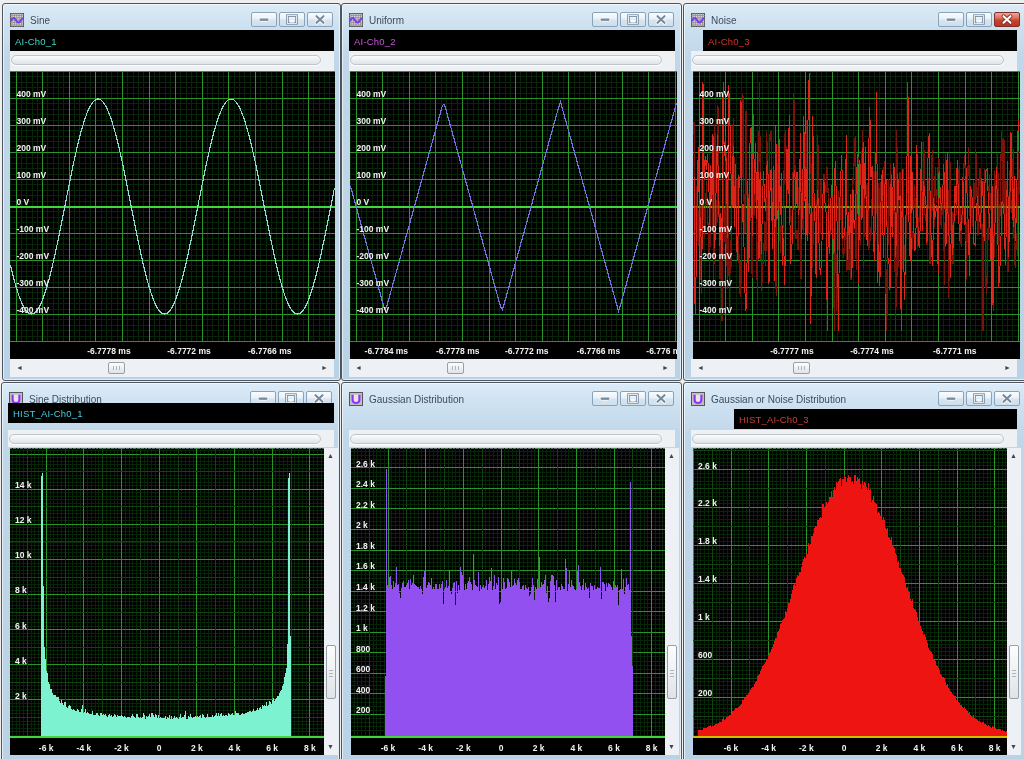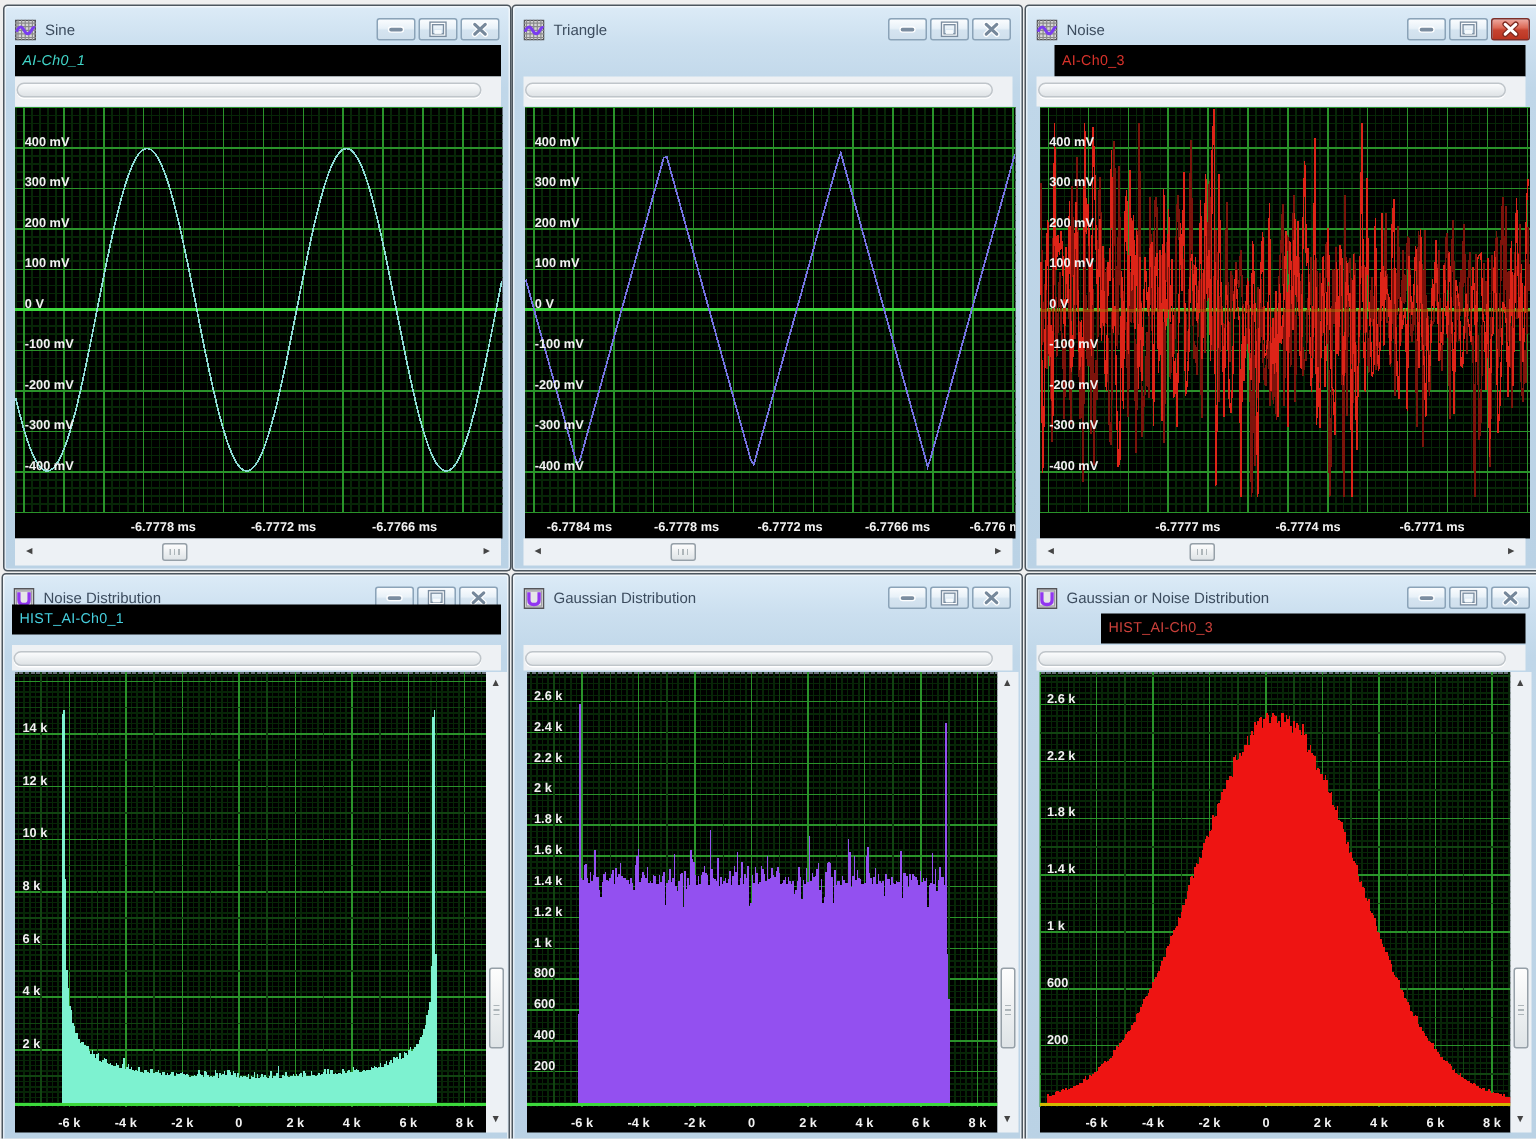--- a/index.html
+++ b/index.html
@@ -57,21 +57,21 @@
             </svg>
           </div>
           <div class="wbtn">
             <svg width="24" height="13" viewBox="0 0 24 13">
               <path d="M8.5 3.2 L15.5 9.8 M15.5 3.2 L8.5 9.8" stroke="#fdfeff" stroke-width="3.8" stroke-linecap="round"></path>
               <path d="M8.5 3.2 L15.5 9.8 M15.5 3.2 L8.5 9.8" stroke="#76889b" stroke-width="2.1" stroke-linecap="round"></path>
             </svg>
           </div>
         </div>
       </div>
-      <div class="chbar" style="top:26px;left:7px;right:6px;height:21px;font-style:italic;">
+      <div class="chbar" style="top:26px;left:7px;right:6px;height:21px;">
         <span style="color:#41d6c9">AI-Ch0_1</span>
       </div>
       <div class="slstrip" style="top:47px;left:7px;right:6px;height:20px;">
         <div class="groove"></div>
       </div>
       <svg class="chart" style="left:7px;top:67px;" width="325" height="288" shape-rendering="crispEdges">
         <rect x="0" y="0" width="325" height="288" fill="#000"></rect>
         <rect x="0" y="0" width="325" height="1" fill="#687078"></rect>
         <path d="M0.7 0V270.5M11.3 0V270.5M16.6 0V270.5M22 0V270.5M27.3 0V270.5M37.9 0V270.5M43.2 0V270.5M48.6 0V270.5M53.9 0V270.5M64.5 0V270.5M69.8 0V270.5M75.2 0V270.5M80.5 0V270.5M91.1 0V270.5M96.4 0V270.5M101.8 0V270.5M107.1 0V270.5M117.7 0V270.5M123 0V270.5M128.4 0V270.5M133.7 0V270.5M144.3 0V270.5M149.6 0V270.5M155 0V270.5M160.3 0V270.5M170.9 0V270.5M176.2 0V270.5M181.6 0V270.5M186.9 0V270.5M197.5 0V270.5M202.8 0V270.5M208.2 0V270.5M213.5 0V270.5M224.1 0V270.5M229.4 0V270.5M234.8 0V270.5M240.1 0V270.5M250.7 0V270.5M256 0V270.5M261.4 0V270.5M266.7 0V270.5M277.3 0V270.5M282.6 0V270.5M288 0V270.5M293.3 0V270.5M303.9 0V270.5M309.2 0V270.5M314.6 0V270.5M319.9 0V270.5M0 5.9H325M0 11.3H325M0 16.7H325M0 22.1H325M0 32.9H325M0 38.3H325M0 43.7H325M0 49.1H325M0 59.9H325M0 65.3H325M0 70.7H325M0 76.1H325M0 86.9H325M0 92.3H325M0 97.7H325M0 103.1H325M0 113.9H325M0 119.3H325M0 124.7H325M0 130.1H325M0 140.9H325M0 146.3H325M0 151.7H325M0 157.1H325M0 167.9H325M0 173.3H325M0 178.7H325M0 184.1H325M0 194.9H325M0 200.3H325M0 205.7H325M0 211.1H325M0 221.9H325M0 227.3H325M0 232.7H325M0 238.1H325M0 248.9H325M0 254.3H325M0 259.7H325M0 265.1H325" stroke="#072607" stroke-width="1"></path>
         <path d="M6 0V270.5M32.6 0V270.5M59.2 0V270.5M85.8 0V270.5M112.4 0V270.5M139 0V270.5M165.6 0V270.5M192.2 0V270.5M218.8 0V270.5M245.4 0V270.5M272 0V270.5M298.6 0V270.5M0 0.5H325M0 27.5H325M0 54.5H325M0 81.5H325M0 108.5H325M0 135.5H325M0 162.5H325M0 189.5H325M0 216.5H325M0 243.5H325M0 270.5H325" stroke="#2a932a" stroke-width="1"></path>
@@ -98,41 +98,44 @@
         <div class="hthumb" style="left:98px;"></div>
       </div>
     </div>
     <div class="win" style="left:341px;top:3px;width:341px;height:378px;">
       <div class="tbar">
         <svg class="ticon" width="14" height="14" viewBox="0 0 14 14">
           <rect x="0.5" y="0.5" width="13" height="13" fill="#d6d6d6" stroke="#555558"></rect>
           <path d="M2 0v14M4.4 0v14M6.8 0v14M9.2 0v14M11.6 0v14M0 2.4h14M0 4.8h14M0 7.2h14M0 9.6h14M0 12h14" stroke="#8a8a8a" stroke-width="0.8"></path>
           <path d="M1 8.2 C2.6 4.2 4.4 4.2 6 7.2 C7.6 10.2 9.4 10.2 11 7.2 C12 5.4 12.6 5.2 13.2 5.6" fill="none" stroke="#7a3cf0" stroke-width="2"></path>
         </svg>
-        <span class="ttext">Triangle</span>
+        <span class="ttext">Uniform</span>
         <div class="btns">
           <div class="wbtn">
             <svg width="24" height="13" viewBox="0 0 24 13">
               <rect x="7" y="5" width="10" height="3.4" rx="1.7" fill="#7b8da0" stroke="#fdfeff" stroke-width="0.9"></rect>
             </svg>
           </div>
           <div class="wbtn">
             <svg width="24" height="13" viewBox="0 0 24 13">
               <rect x="7.5" y="2.6" width="9" height="7.8" fill="none" stroke="#7b8da0" stroke-width="2.6"></rect>
               <rect x="7.5" y="2.6" width="9" height="7.8" fill="none" stroke="#fdfeff" stroke-width="0.8"></rect>
               <rect x="9.6" y="7" width="4.8" height="2.6" fill="#f6fafd"></rect>
             </svg>
           </div>
           <div class="wbtn">
             <svg width="24" height="13" viewBox="0 0 24 13">
               <path d="M8.5 3.2 L15.5 9.8 M15.5 3.2 L8.5 9.8" stroke="#fdfeff" stroke-width="3.8" stroke-linecap="round"></path>
               <path d="M8.5 3.2 L15.5 9.8 M15.5 3.2 L8.5 9.8" stroke="#76889b" stroke-width="2.1" stroke-linecap="round"></path>
             </svg>
           </div>
         </div>
+      </div>
+      <div class="chbar" style="top:26px;left:7px;right:6px;height:21px;">
+        <span style="color:#c957d9">AI-Ch0_2</span>
       </div>
       <div class="slstrip" style="top:47px;left:7px;right:6px;height:20px;">
         <div class="groove"></div>
       </div>
       <svg class="chart" style="left:8px;top:67px;" width="327" height="288" shape-rendering="crispEdges">
         <rect x="0" y="0" width="327" height="288" fill="#000"></rect>
         <rect x="0" y="0" width="327" height="1" fill="#687078"></rect>
         <path d="M0.7 0V270.5M11.3 0V270.5M16.6 0V270.5M22 0V270.5M27.3 0V270.5M37.9 0V270.5M43.2 0V270.5M48.6 0V270.5M53.9 0V270.5M64.5 0V270.5M69.8 0V270.5M75.2 0V270.5M80.5 0V270.5M91.1 0V270.5M96.4 0V270.5M101.8 0V270.5M107.1 0V270.5M117.7 0V270.5M123 0V270.5M128.4 0V270.5M133.7 0V270.5M144.3 0V270.5M149.6 0V270.5M155 0V270.5M160.3 0V270.5M170.9 0V270.5M176.2 0V270.5M181.6 0V270.5M186.9 0V270.5M197.5 0V270.5M202.8 0V270.5M208.2 0V270.5M213.5 0V270.5M224.1 0V270.5M229.4 0V270.5M234.8 0V270.5M240.1 0V270.5M250.7 0V270.5M256 0V270.5M261.4 0V270.5M266.7 0V270.5M277.3 0V270.5M282.6 0V270.5M288 0V270.5M293.3 0V270.5M303.9 0V270.5M309.2 0V270.5M314.6 0V270.5M319.9 0V270.5M0 5.9H327M0 11.3H327M0 16.7H327M0 22.1H327M0 32.9H327M0 38.3H327M0 43.7H327M0 49.1H327M0 59.9H327M0 65.3H327M0 70.7H327M0 76.1H327M0 86.9H327M0 92.3H327M0 97.7H327M0 103.1H327M0 113.9H327M0 119.3H327M0 124.7H327M0 130.1H327M0 140.9H327M0 146.3H327M0 151.7H327M0 157.1H327M0 167.9H327M0 173.3H327M0 178.7H327M0 184.1H327M0 194.9H327M0 200.3H327M0 205.7H327M0 211.1H327M0 221.9H327M0 227.3H327M0 232.7H327M0 238.1H327M0 248.9H327M0 254.3H327M0 259.7H327M0 265.1H327" stroke="#072607" stroke-width="1"></path>
         <path d="M6 0V270.5M32.6 0V270.5M59.2 0V270.5M85.8 0V270.5M112.4 0V270.5M139 0V270.5M165.6 0V270.5M192.2 0V270.5M218.8 0V270.5M245.4 0V270.5M272 0V270.5M298.6 0V270.5M325.2 0V270.5M0 0.5H327M0 27.5H327M0 54.5H327M0 81.5H327M0 108.5H327M0 135.5H327M0 162.5H327M0 189.5H327M0 216.5H327M0 243.5H327M0 270.5H327" stroke="#2a932a" stroke-width="1"></path>
         <path d="M0 135.5H327" stroke="#3cd83c" stroke-width="2"></path>
@@ -225,21 +228,21 @@
         <div class="hthumb" style="left:102px;"></div>
       </div>
     </div>
     <div class="win" style="left:1px;top:382px;width:339px;height:380px;">
       <div class="tbar">
         <svg class="ticon" width="14" height="14" viewBox="0 0 14 14">
           <rect x="0.5" y="0.5" width="13" height="13" fill="#d2d2d4" stroke="#55555a"></rect>
           <rect x="2" y="2" width="10" height="10" fill="#e6e6e8" stroke="#a0a0a4" stroke-width="0.8"></rect>
           <path d="M3.6 2.8 L3.6 8 C3.6 10.4 4.8 11 7 11 C9.2 11 10.4 10.4 10.4 8 L10.4 2.8" fill="none" stroke="#9136f0" stroke-width="2.2"></path>
         </svg>
-        <span class="ttext">Noise Distribution</span>
+        <span class="ttext">Sine Distribution</span>
         <div class="btns">
           <div class="wbtn">
             <svg width="24" height="13" viewBox="0 0 24 13">
               <rect x="7" y="5" width="10" height="3.4" rx="1.7" fill="#7b8da0" stroke="#fdfeff" stroke-width="0.9"></rect>
             </svg>
           </div>
           <div class="wbtn">
             <svg width="24" height="13" viewBox="0 0 24 13">
               <rect x="7.5" y="2.6" width="9" height="7.8" fill="none" stroke="#7b8da0" stroke-width="2.6"></rect>
               <rect x="7.5" y="2.6" width="9" height="7.8" fill="none" stroke="#fdfeff" stroke-width="0.8"></rect>

